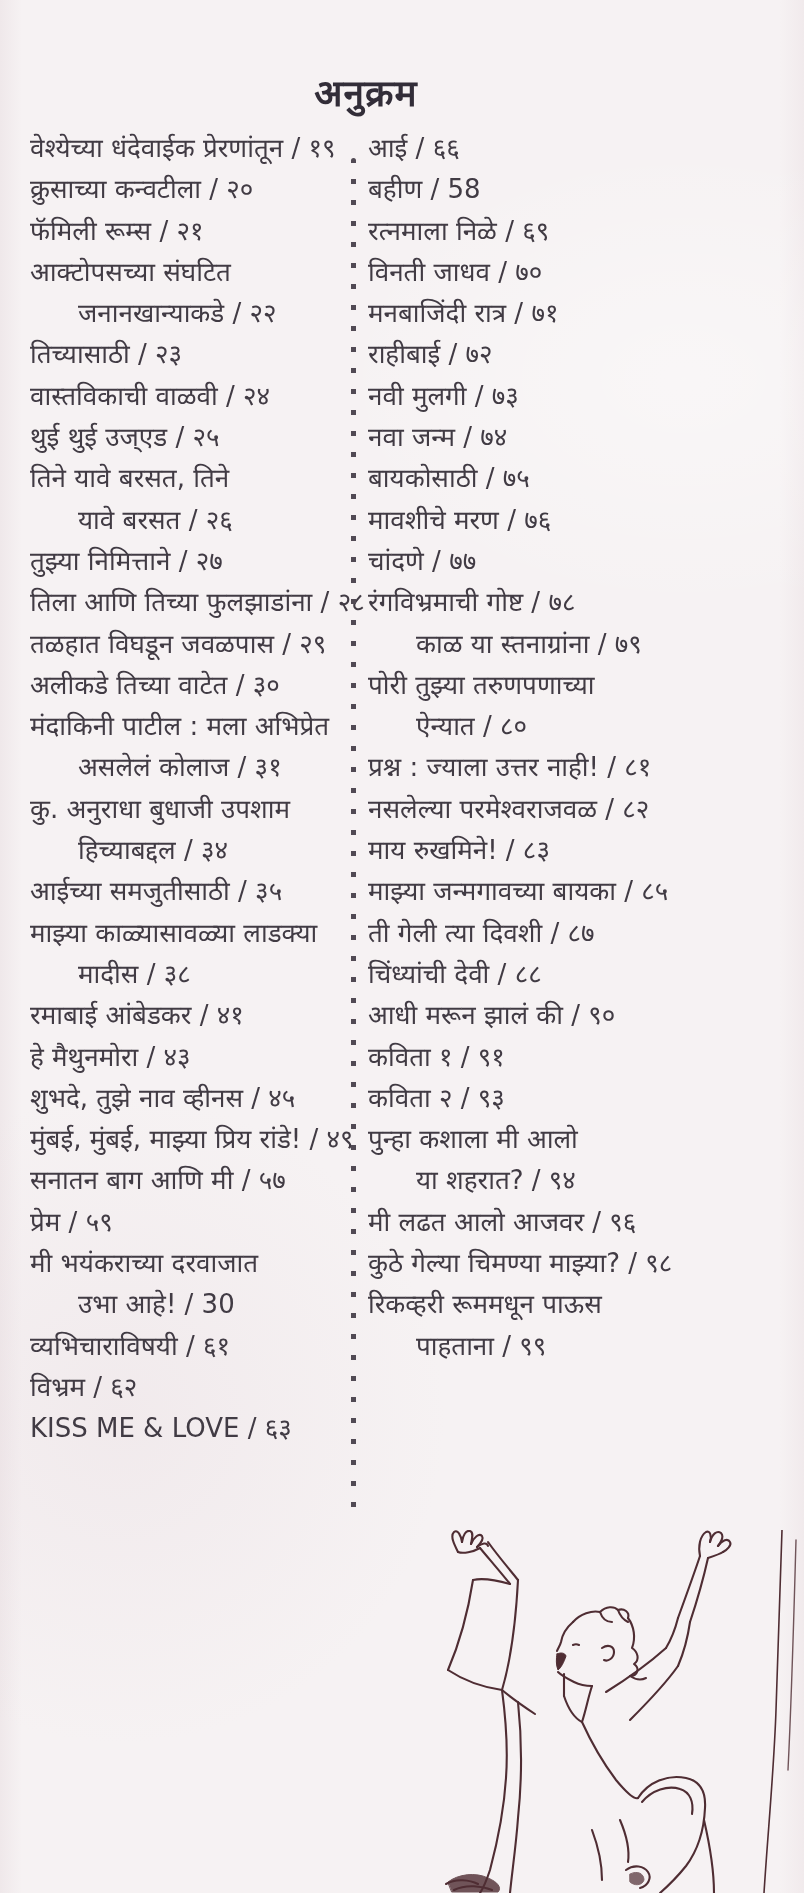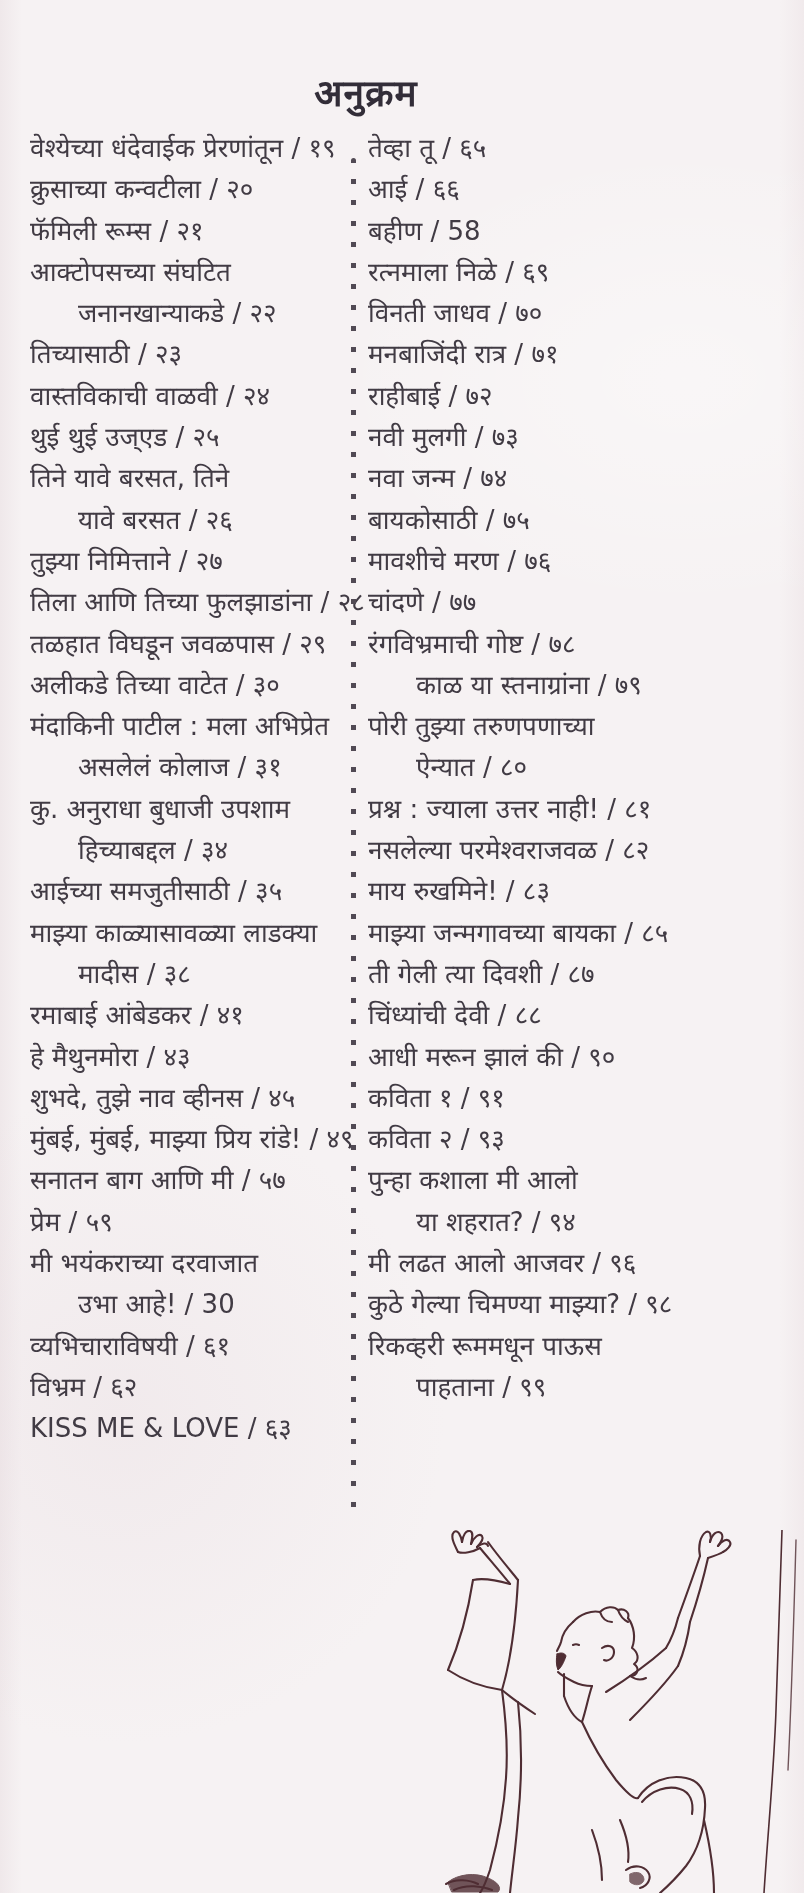--- a/index.html
+++ b/index.html
@@ -89,21 +89,20 @@
       <div class="toc-line">मी भयंकराच्या दरवाजात</div>
       <div class="toc-line indent">उभा आहे! / 30</div>
       <div class="toc-line">व्यभिचाराविषयी / ६१</div>
       <div class="toc-line">विभ्रम / ६२</div>
       <div class="toc-line">KISS ME &amp; LOVE / ६३</div>
     </div>
 
   <div class="divider"></div>
 
   <div class="col col-right">
-      <div class="toc-line">तेव्हा तू / ६५</div>
       <div class="toc-line">आई / ६६</div>
       <div class="toc-line">बहीण / 58</div>
       <div class="toc-line">रत्नमाला निळे / ६९</div>
       <div class="toc-line">विनती जाधव / ७०</div>
       <div class="toc-line">मनबाजिंदी रात्र / ७१</div>
       <div class="toc-line">राहीबाई / ७२</div>
       <div class="toc-line">नवी मुलगी / ७३</div>
       <div class="toc-line">नवा जन्म / ७४</div>
       <div class="toc-line">बायकोसाठी / ७५</div>
       <div class="toc-line">मावशीचे मरण / ७६</div>

